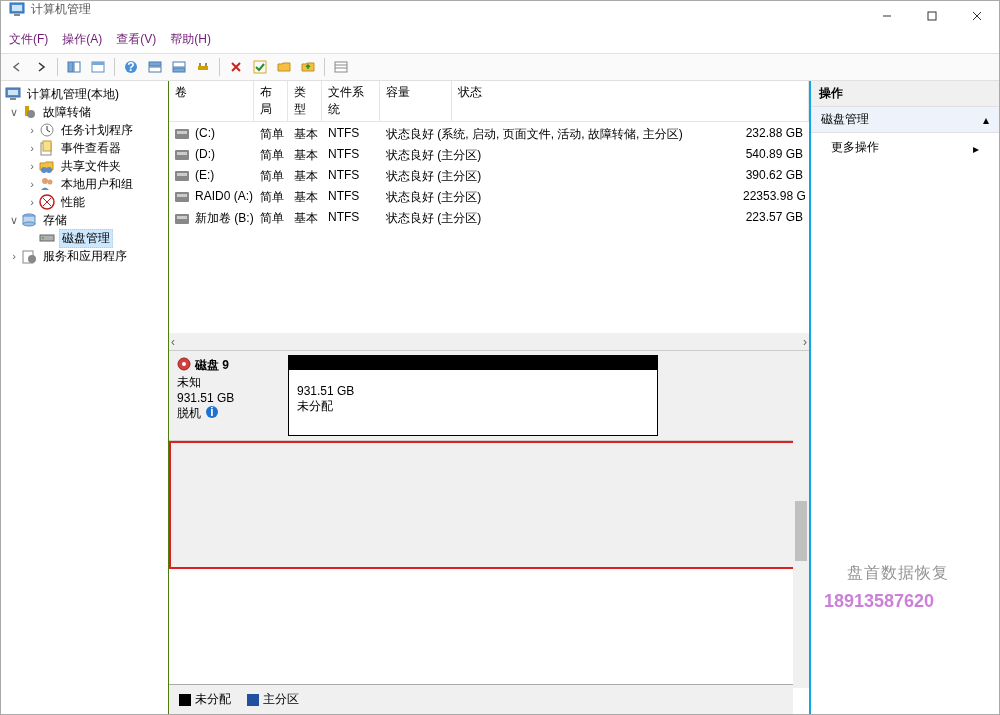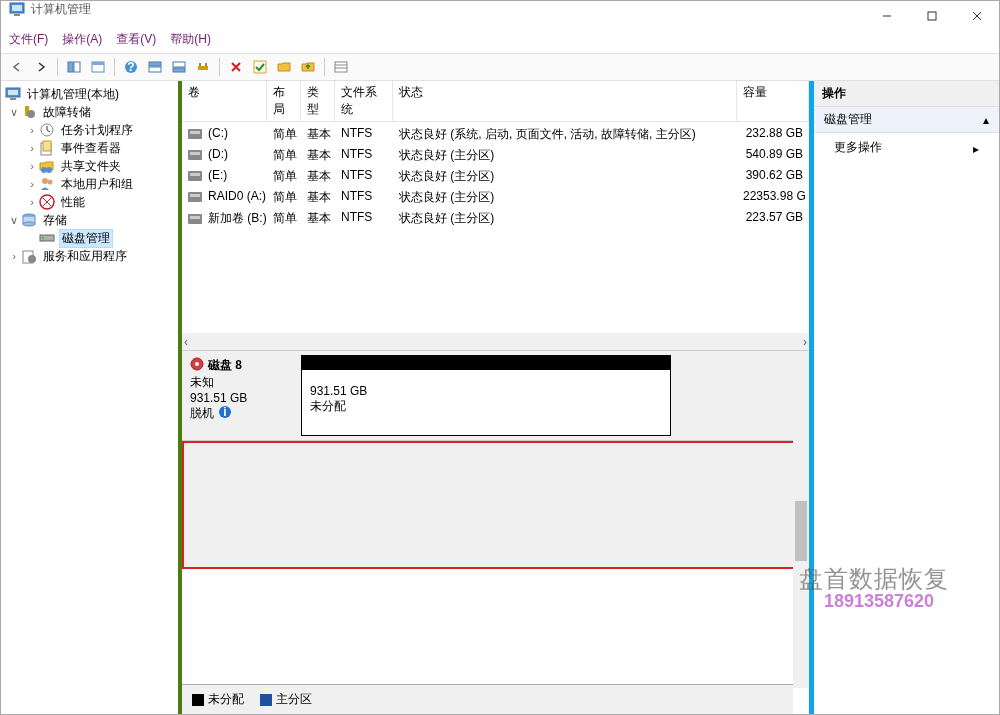--- a/index.html
+++ b/index.html
@@ -13,21 +13,21 @@
 .winctrl { width: 45px; height: 100%; display: flex; align-items: center; justify-content: center; color: #555;}
 
 .menubar { height: 22px; display: flex; align-items: flex-start; padding: 0 8px; gap: 14px; color: #701a75;}
 .menubar span { cursor: default; }
 
 .toolbar { height: 28px; border-top: 1px solid #e0e0e0; border-bottom: 1px solid #e0e0e0; display: flex; align-items: center; padding: 0 6px; gap: 4px; background: #fafafa;}
 .tbtn { width: 20px; height: 20px; display: flex; align-items: center; justify-content: center; }
 .tsep { width: 1px; height: 18px; background: #ccc; margin: 0 2px; }
 
 .body { flex: 1; display: flex; min-height: 0;}
-.tree { width: 181px; border-right: 4px solid #4d7c0f; padding: 4px 2px; overflow: auto; }
+.tree { width: 168px; border-right: 1px solid #4d7c0f; padding: 4px 2px; overflow: auto; }
 .tree .node { display: flex; align-items: center; height: 18px; padding: 1px 0; white-space: nowrap;}
 .tree .tw { width: 14px; text-align: center; color: #666; cursor: default; font-size: 11px;}
 .tree .ticon { width: 16px; height: 16px; margin-right: 4px; display:flex; align-items:center; justify-content:center;}
 .tree .node.selected .lbl { background: #cce8ff; border: 1px dotted #99d1ff; padding: 0 2px;}
 .tree .lbl { padding: 0 2px; }
 
 .middle { flex: 1; display: flex; flex-direction: column; min-width: 0;}
 .volumes { flex: 0 0 auto; display: flex; flex-direction: column; border-bottom: 1px solid #ccc; height: 270px;}
 .vh { display: flex; background: #fff; border-bottom: 1px solid #e5e5e5;}
 .vh .cell { border-right: 1px solid #e5e5e5; padding: 3px 6px; background: #fff; position: relative;}
@@ -42,30 +42,30 @@
 .diskhdr { width: 115px; padding: 6px 8px; background: #f0f0f0; }
 .diskhdr .dname { font-weight: bold; display:flex; align-items:center; gap:4px;}
 .diskbody { flex:1; padding: 4px; display:flex;}
 .part { border: 1px solid #000; background: #fff; display:flex; flex-direction:column;}
 .part .bar { height: 14px; background: #000; }
 .part .ptxt { padding: 14px 8px 8px 8px; }
 .redbox { border: 2px solid #e02020; }
 .legend { border-top: 1px solid #aaa; padding: 6px 10px; display:flex; gap: 16px; align-items:center; background: #f0f0f0; position:absolute; bottom:0; left:0; right:16px;}
 .sw { width: 12px; height: 12px; display:inline-block; margin-right:4px; vertical-align:middle;}
 
-.actions { width: 190px; border-left: 5px solid #0ea5e9; display:flex; flex-direction:column;}
+.actions { width: 190px; border-left: 2px solid #0ea5e9; display:flex; flex-direction:column;}
 .actions .ahdr { background: #f0f0f0; padding: 4px 8px; font-weight: bold; border-bottom:1px solid #e0e0e0;}
 .actions .asec { background: #eef3fb; padding: 4px 10px; display:flex; align-items:center; justify-content:space-between; border-bottom:1px solid #e0e0e0;}
 .actions .aitem { padding: 6px 20px; display:flex; align-items:flex-end; justify-content:space-between;}
 
 .c-vol { width: 85px;} .c-lay{width:34px;} .c-typ{width:34px;} .c-fs{width:58px;} .c-st{flex:1;} .c-cap{width:72px; text-align:right;}
 .drvicon { width:14px; height:10px; background:#888; border-radius:1px; display:inline-block; margin-right:6px; vertical-align:middle; position:relative;}
 .drvicon::after{content:''; position:absolute; top:2px; left:2px; right:2px; height:3px; background:#ccc;}
 
-.watermark1 { position:absolute; right: 50px; top: 562px; font-size: 24px; color:#595959; opacity:0.65; font-weight:500; letter-spacing:1px;}
+.watermark1 { position:absolute; right: 50px; top: 562px; font-size: 16px; color:#595959; opacity:0.65; font-weight:500; letter-spacing:1px;}
 .watermark2 { position:absolute; right: 65px; top: 590px; font-size: 18px; color:#c060d0; opacity:0.8; font-weight:bold;}
 .vsb { position:absolute; top:0; right:0; bottom:26px; width:16px; background:#f0f0f0;}
 .vsb .thumb { position:absolute; left:2px; right:2px; top:150px; height:60px; background:#c0c0c0;}
 </style>
 </head>
 <body>
 
 <div class="window">
 
   <div class="titlebar">
@@ -294,22 +294,22 @@
       </div>
     </div>
 
     <div class="middle">
       <div class="volumes">
         <div class="vh">
           <div class="cell c-vol">卷</div>
           <div class="cell c-lay">布局</div>
           <div class="cell c-typ">类型</div>
           <div class="cell c-fs">文件系统</div>
+          <div class="cell c-cap" style="text-align:left">容量</div>
           <div class="cell c-st">状态</div>
-          <div class="cell c-cap" style="text-align:left">容量</div>
         </div>
         <div class="vbody">
           <div class="vr">
             <div class="cell c-vol"><span class="drvicon"></span><span>(C:)</span></div>
             <div class="cell c-lay">简单</div>
             <div class="cell c-typ">基本</div>
             <div class="cell c-fs">NTFS</div>
             <div class="cell c-st">状态良好 (系统, 启动, 页面文件, 活动, 故障转储, 主分区)</div>
             <div class="cell c-cap">232.88 GB</div>
           </div>
@@ -354,21 +354,21 @@
       </div>
 
       <div class="disks">
         <div class="diskrow">
           <div class="diskhdr">
             <div class="dname">
                 <span><svg width="14" height="14">
                     <circle cx="7" cy="7" r="6" fill="#d04040" stroke="#a02020"></circle>
                     <circle cx="7" cy="7" r="2" fill="#fff"></circle>
                   </svg></span>
-                <span>磁盘 8</span>
+                <span>磁盘 9</span>
               </div>
             <div>未知</div>
             <div>931.51 GB</div>
             <div style="display:flex;align-items:center;gap:4px">
                 <span>脱机</span>
                 <span><svg width="14" height="14">
                     <circle cx="7" cy="7" r="6" fill="#2070d0"></circle>
                     <text x="7" y="11" text-anchor="middle" fill="#fff" font-size="10" font-weight="bold">i</text>
                   </svg></span>
               </div>

